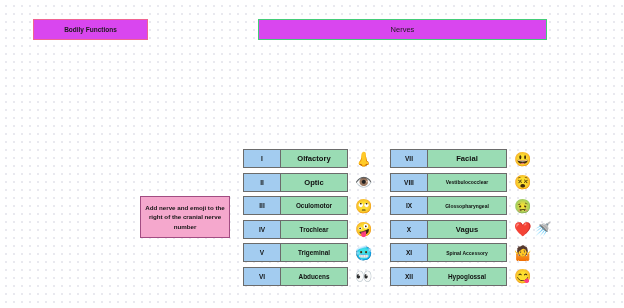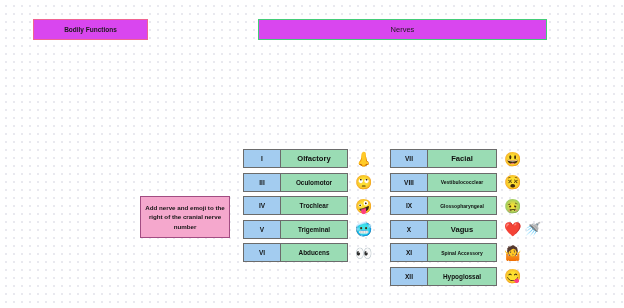--- a/index.html
+++ b/index.html
@@ -115,21 +115,21 @@
     align-items: center;
     justify-content: center;
     font-weight: bold;
     color: #101010;
     padding: 0 2px;
     overflow: hidden;
     white-space: nowrap;
   }
 
   #column-left  .nerve-name { width: 67px; }
-  #column-right .nerve-name { width: 69px; }
+  #column-right .nerve-name { width: 79px; }
 
   .nerve-name.size-lg { font-size: 7.6px; }
   .nerve-name.size-md { font-size: 6.4px; }
   .nerve-name.size-sm { font-size: 5px; }
 
   .emoji-cell {
     display: flex;
     align-items: center;
     gap: 3px;
     margin-left: 7px;
@@ -161,20 +161,27 @@
 
   <div class="nerve-column" id="column-left">
       <div class="nerve-row">
         <div class="nerve-num">I</div>
         <div class="nerve-name size-lg">Olfactory</div>
         <div class="emoji-cell">
           <span class="emoji-glyph">👃</span>
         </div>
       </div>
       <div class="nerve-row">
+        <div class="nerve-num">II</div>
+        <div class="nerve-name size-lg">Optic</div>
+        <div class="emoji-cell">
+          <span class="emoji-glyph">👁️</span>
+        </div>
+      </div>
+      <div class="nerve-row">
         <div class="nerve-num">III</div>
         <div class="nerve-name size-md">Oculomotor</div>
         <div class="emoji-cell">
           <span class="emoji-glyph">🙄</span>
         </div>
       </div>
       <div class="nerve-row">
         <div class="nerve-num">IV</div>
         <div class="nerve-name size-md">Trochlear</div>
         <div class="emoji-cell">

